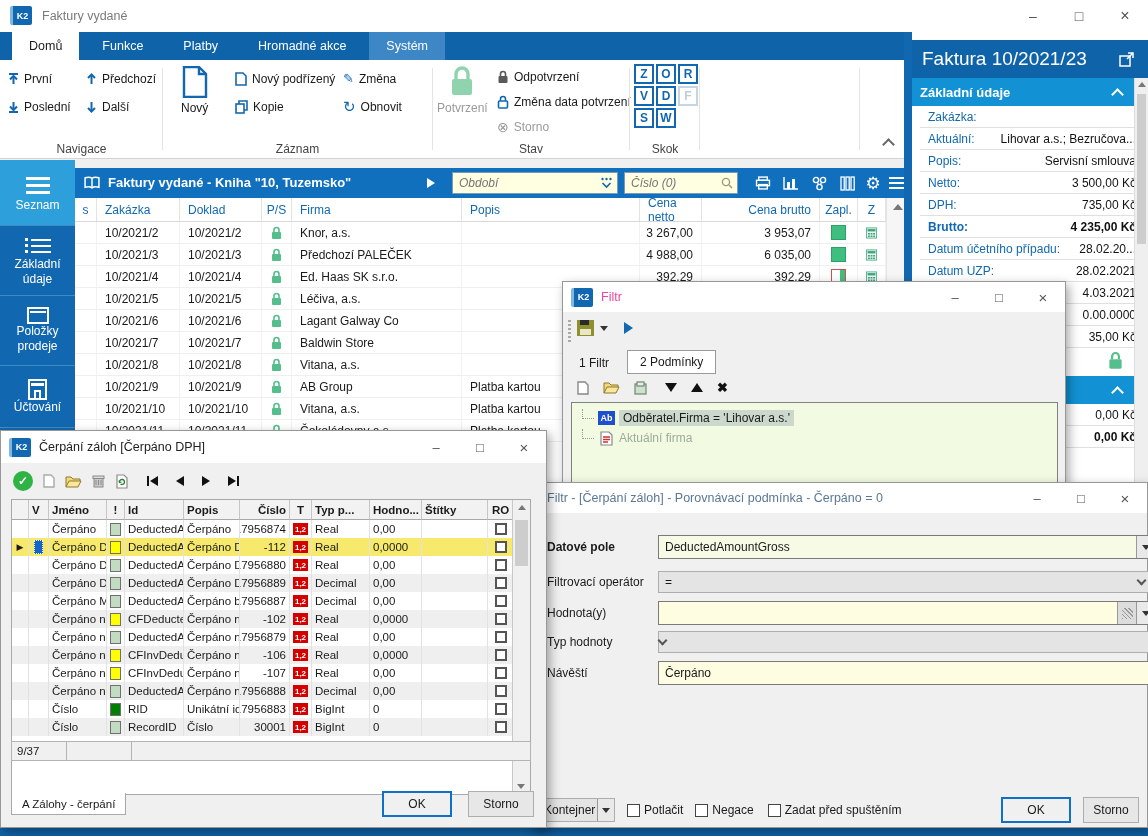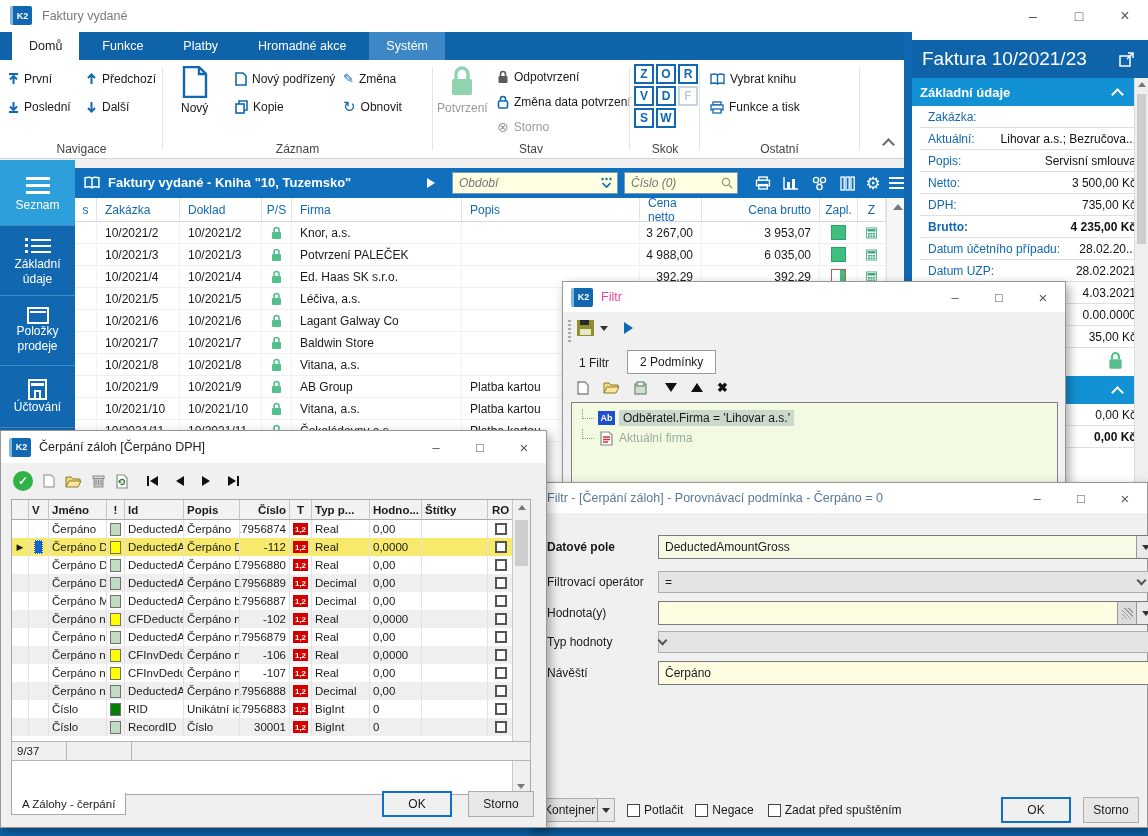--- a/index.html
+++ b/index.html
@@ -350,38 +350,20 @@
     <div class="sk skbtn" style="left:48px;top:4px">R</div>
     <div class="sk skbtn" style="left:4px;top:26px">V</div>
     <div class="sk skbtn" style="left:26px;top:26px">D</div>
     <div class="sk skbtn dis" style="left:48px;top:26px">F</div>
     <div class="sk skbtn" style="left:4px;top:48px">S</div>
     <div class="sk skbtn" style="left:26px;top:48px">W</div>
     <div class="glab">Skok</div>
   </div>
   <div class="gsep" style="left:699px"></div>
 
-  <div class="rgroup" style="left:700px;width:159px">
-    <div class="rbtn" style="left:10px;top:8px">
-      <svg width="15" height="12" viewBox="0 0 15 12">
-          <path d="M7.5 2C6 .8 3.5.8 1 1.5v9C3.5 9.8 6 9.8 7.5 11c1.5-1.2 4-1.2 6.5-.5v-9C11.5.8 9 .8 7.5 2z" fill="#fff" stroke="#1268B0" stroke-width="1.4"></path>
-          <path d="M7.5 2v9" stroke="#1268B0" stroke-width="1.4"></path>
-        </svg>
-      <span>Vybrat knihu</span>
-    </div>
-    <div class="rbtn" style="left:10px;top:36px">
-      <svg width="14" height="13" viewBox="0 0 14 13">
-          <rect x="3" y="1" width="8" height="3" fill="#fff" stroke="#1268B0" stroke-width="1.3"></rect>
-          <rect x="1" y="4" width="12" height="5" fill="#fff" stroke="#1268B0" stroke-width="1.3"></rect>
-          <rect x="3" y="8" width="8" height="4" fill="#fff" stroke="#1268B0" stroke-width="1.3"></rect>
-        </svg>
-      <span>Funkce a tisk</span>
-    </div>
-    <div class="glab">Ostatní</div>
-  </div>
   <div class="gsep" style="left:859px"></div>
   <div class="chevup" style="position:absolute;left:884px;top:80px"></div>
 </div>
 
 <div class="abs" id="sidebar">
   <div class="sbitem active" style="height:66px">
     <div class="sbbars">
         <span></span>
         <span></span>
         <span></span>
@@ -517,21 +499,21 @@
   <div class="brow">
     <div class="bw-s c-s"></div>
     <div class="bw-zak c-zak">10/2021/3</div>
     <div class="bw-dok c-dok">10/2021/3</div>
     <div class="bw-ps">
       <svg width="13" height="14" viewBox="0 0 12 14">
             <path d="M3.5 6V4a2.5 2.5 0 0 1 5 0v2" fill="none" stroke="#54BE8C" stroke-width="1.6"></path>
             <rect x="1.5" y="6" width="9" height="7" rx="1" fill="#54BE8C"></rect>
           </svg>
     </div>
-    <div class="bw-fir c-fir">Potvrzení PALEČEK</div>
+    <div class="bw-fir c-fir">Předchozí PALEČEK</div>
     <div class="bw-pop c-pop"></div>
     <div class="bw-net c-net">4 988,00</div>
     <div class="bw-bru c-bru">6 035,00</div>
     <div class="bw-zap">
           <div class="zapl-ind zfull"></div>
         </div>
     <div class="bw-z">
       <svg class="z-ico" width="14" height="14" viewBox="0 0 14 14">
             <rect x="0.5" y="0.5" width="13" height="13" fill="#EAF6F0" stroke="#3FA57F"></rect>
             <rect x="2" y="2" width="10" height="3" fill="#3FA57F"></rect>

